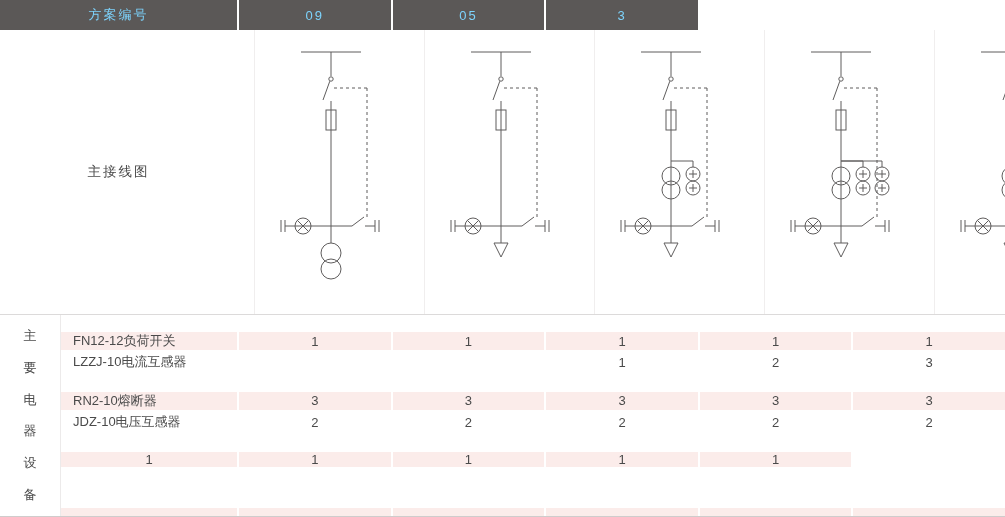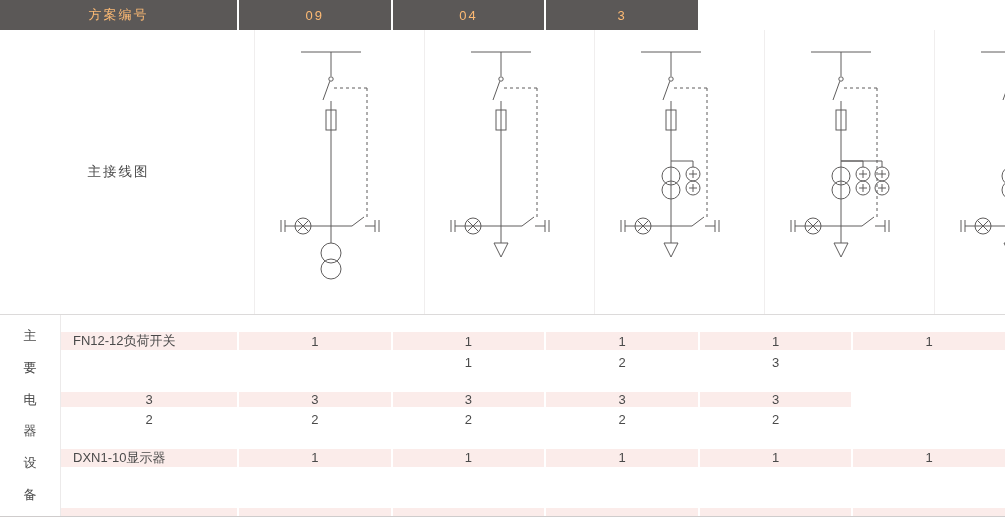--- a/index.html
+++ b/index.html
@@ -1,21 +1,21 @@
 <!DOCTYPE html>
 <html style="--header-bg: #5b5857; --stripe: #fbecea;"><head>
 <meta charset="utf-8">
 <style>
   * { margin:0; padding:0; box-sizing:border-box; }
   body { background:#fff; font-family:"Liberation Sans","DejaVu Sans",sans-serif; }
   .table { width:1005px; height:517px; background:#fff; overflow:hidden; }
 
   
   .header-row { display:grid; grid-template-columns:237px repeat(5,1fr); column-gap:2px; height:30px; background:#fff; }
-  .header-cell { background:var(--header-bg,#5b5857); color:#fdba74; display:flex; align-items:center; justify-content:center; font-size:13px; letter-spacing:2px; }
+  .header-cell { background:var(--header-bg,#5b5857); color:#7dd3fc; display:flex; align-items:center; justify-content:center; font-size:13px; letter-spacing:2px; }
 
   
   .diagram-row { display:grid; grid-template-columns:237px repeat(5,1fr); column-gap:17px; height:284px; background:#fff; }
   .diagram-label { display:flex; align-items:center; justify-content:center; font-size:13.5px; color:#4a4a4a; letter-spacing:2px; }
   .diagram-cell { display:flex; align-items:center; justify-content:center; border-left:1px solid #f0eeee; }
 
   
   .equipment-block { display:flex; height:203px; border-top:1px solid #dcdada; border-bottom:1px solid #cfcccc; background:#fff; }
   .v-strip { flex:0 0 61px; border-right:1px solid #eceaea; display:flex; flex-direction:column; justify-content:space-between; align-items:center; padding:12px 0; font-size:13px; color:#4a4a4a; }
   .rows { flex:1; display:flex; flex-direction:column; }
@@ -26,21 +26,21 @@
   .val-cell { justify-content:center; }
 </style>
 </head>
 <body>
 
 <div class="table">
 
   <div class="header-row">
     <div class="header-cell">方案编号</div>
     <div class="header-cell">09</div>
-    <div class="header-cell">04</div>
+    <div class="header-cell">05</div>
     <div class="header-cell">3</div>
   </div>
 
   <div class="diagram-row">
     <div class="diagram-label">主接线图</div>
     <div class="diagram-cell">
         <svg viewBox="0 0 152 284" width="152" height="284">
           <line x1="46" y1="22" x2="106" y2="22" stroke="#5f5d5d" stroke-width="1"></line>
           <line x1="76" y1="22" x2="76" y2="46" stroke="#5f5d5d" stroke-width="1"></line>
           <circle cx="76" cy="49" r="2.2" stroke="#5f5d5d" fill="none" stroke-width="1"></circle>
@@ -238,45 +238,47 @@
       <div class="eq-row pink">
         <div class="cell name-cell">FN12-12负荷开关</div>
         <div class="cell val-cell">1</div>
         <div class="cell val-cell">1</div>
         <div class="cell val-cell">1</div>
         <div class="cell val-cell">1</div>
         <div class="cell val-cell">1</div>
       </div>
 
       <div class="eq-row">
+        <div class="cell name-cell">LZZJ-10电流互感器</div>
         <div class="cell val-cell"></div>
         <div class="cell val-cell"></div>
         <div class="cell val-cell">1</div>
         <div class="cell val-cell">2</div>
         <div class="cell val-cell">3</div>
       </div>
 
       <div class="eq-row pink">
+        <div class="cell name-cell">RN2-10熔断器</div>
         <div class="cell val-cell">3</div>
         <div class="cell val-cell">3</div>
         <div class="cell val-cell">3</div>
         <div class="cell val-cell">3</div>
         <div class="cell val-cell">3</div>
       </div>
 
       <div class="eq-row">
+        <div class="cell name-cell">JDZ-10电压互感器</div>
         <div class="cell val-cell">2</div>
         <div class="cell val-cell">2</div>
         <div class="cell val-cell">2</div>
         <div class="cell val-cell">2</div>
         <div class="cell val-cell">2</div>
       </div>
 
       <div class="eq-row pink">
-        <div class="cell name-cell">DXN1-10显示器</div>
         <div class="cell val-cell">1</div>
         <div class="cell val-cell">1</div>
         <div class="cell val-cell">1</div>
         <div class="cell val-cell">1</div>
         <div class="cell val-cell">1</div>
       </div>
 
       <div class="eq-row">
         <div class="cell name-cell"></div>
         <div class="cell val-cell"></div>

